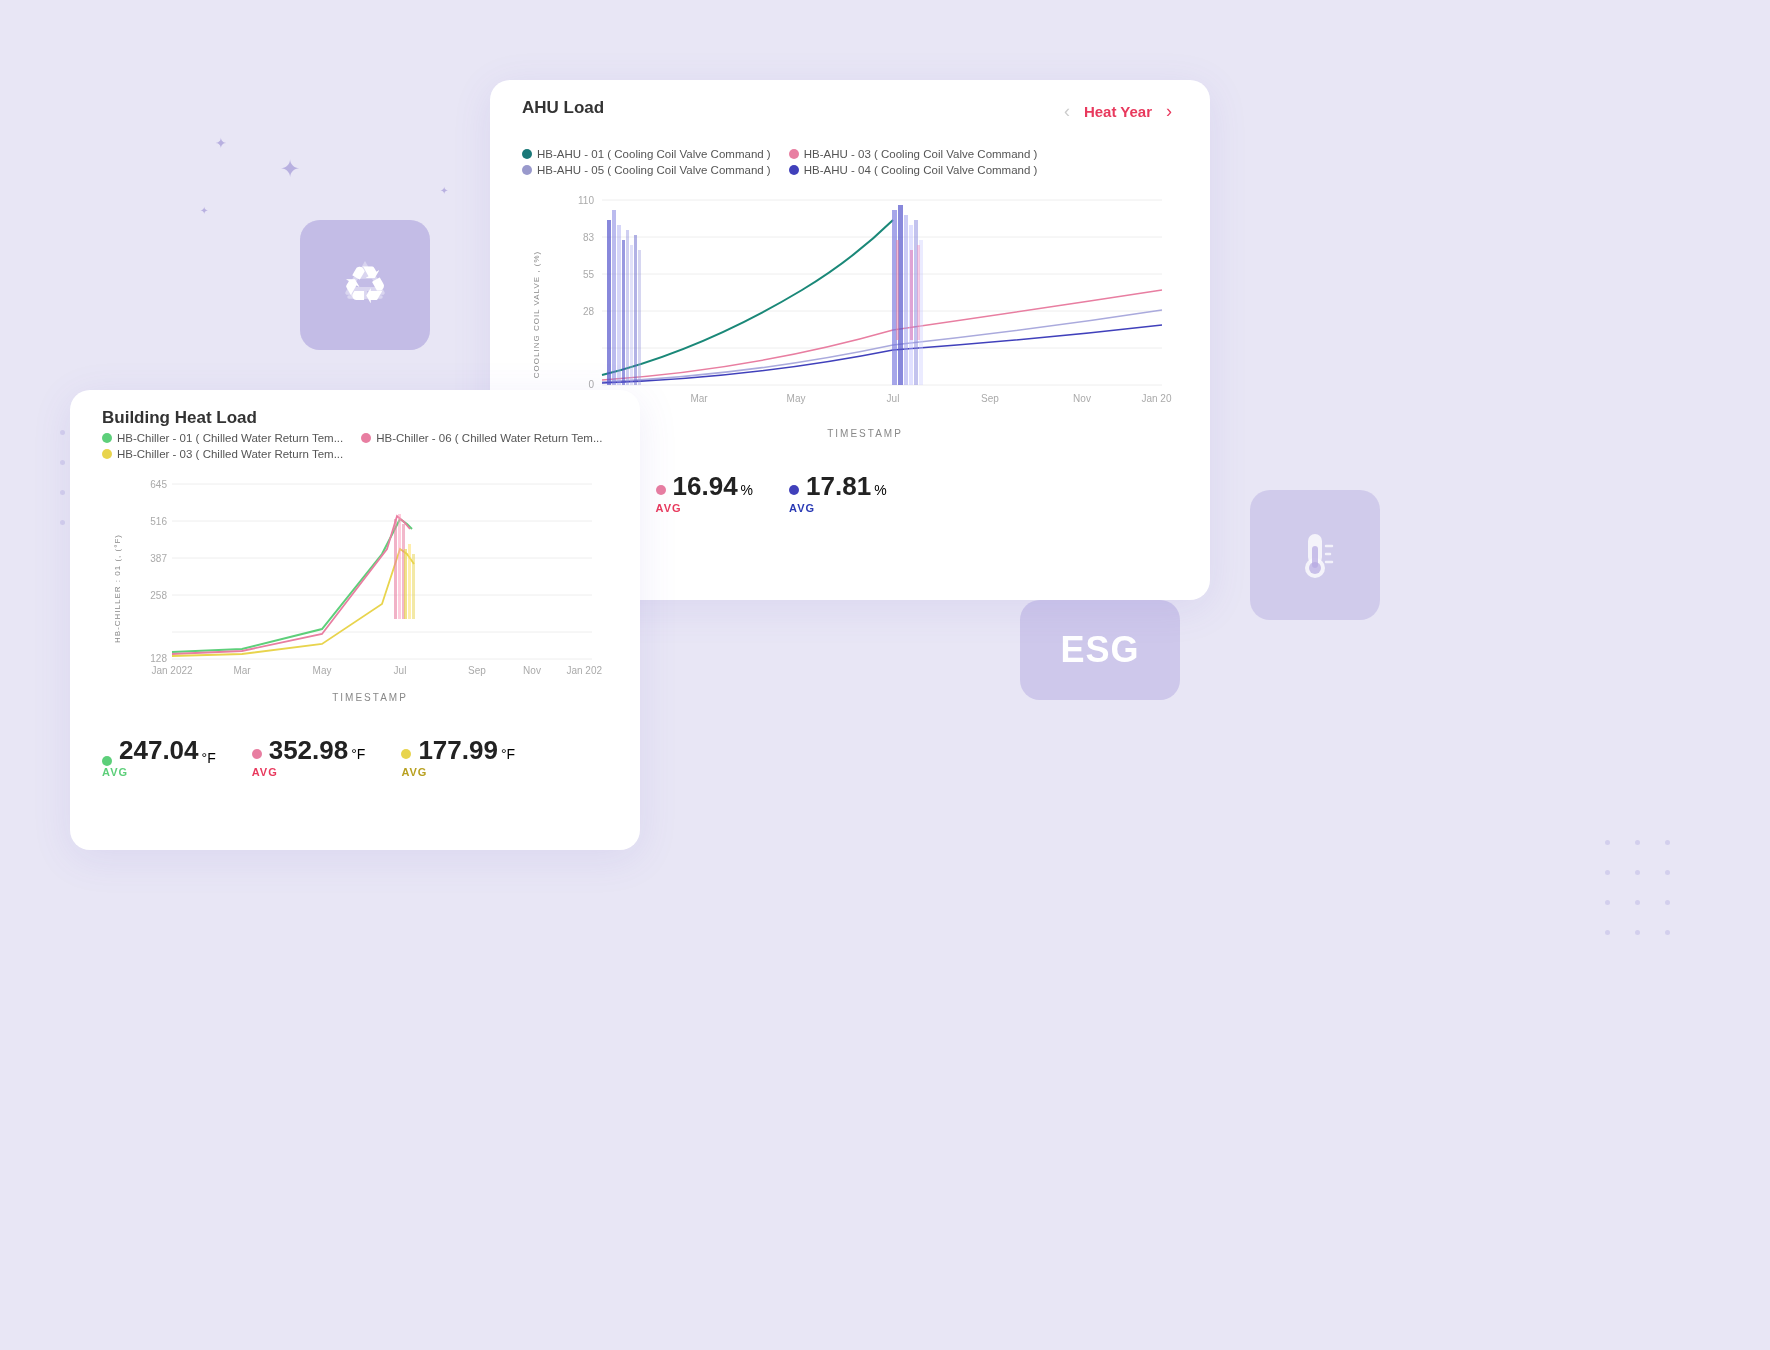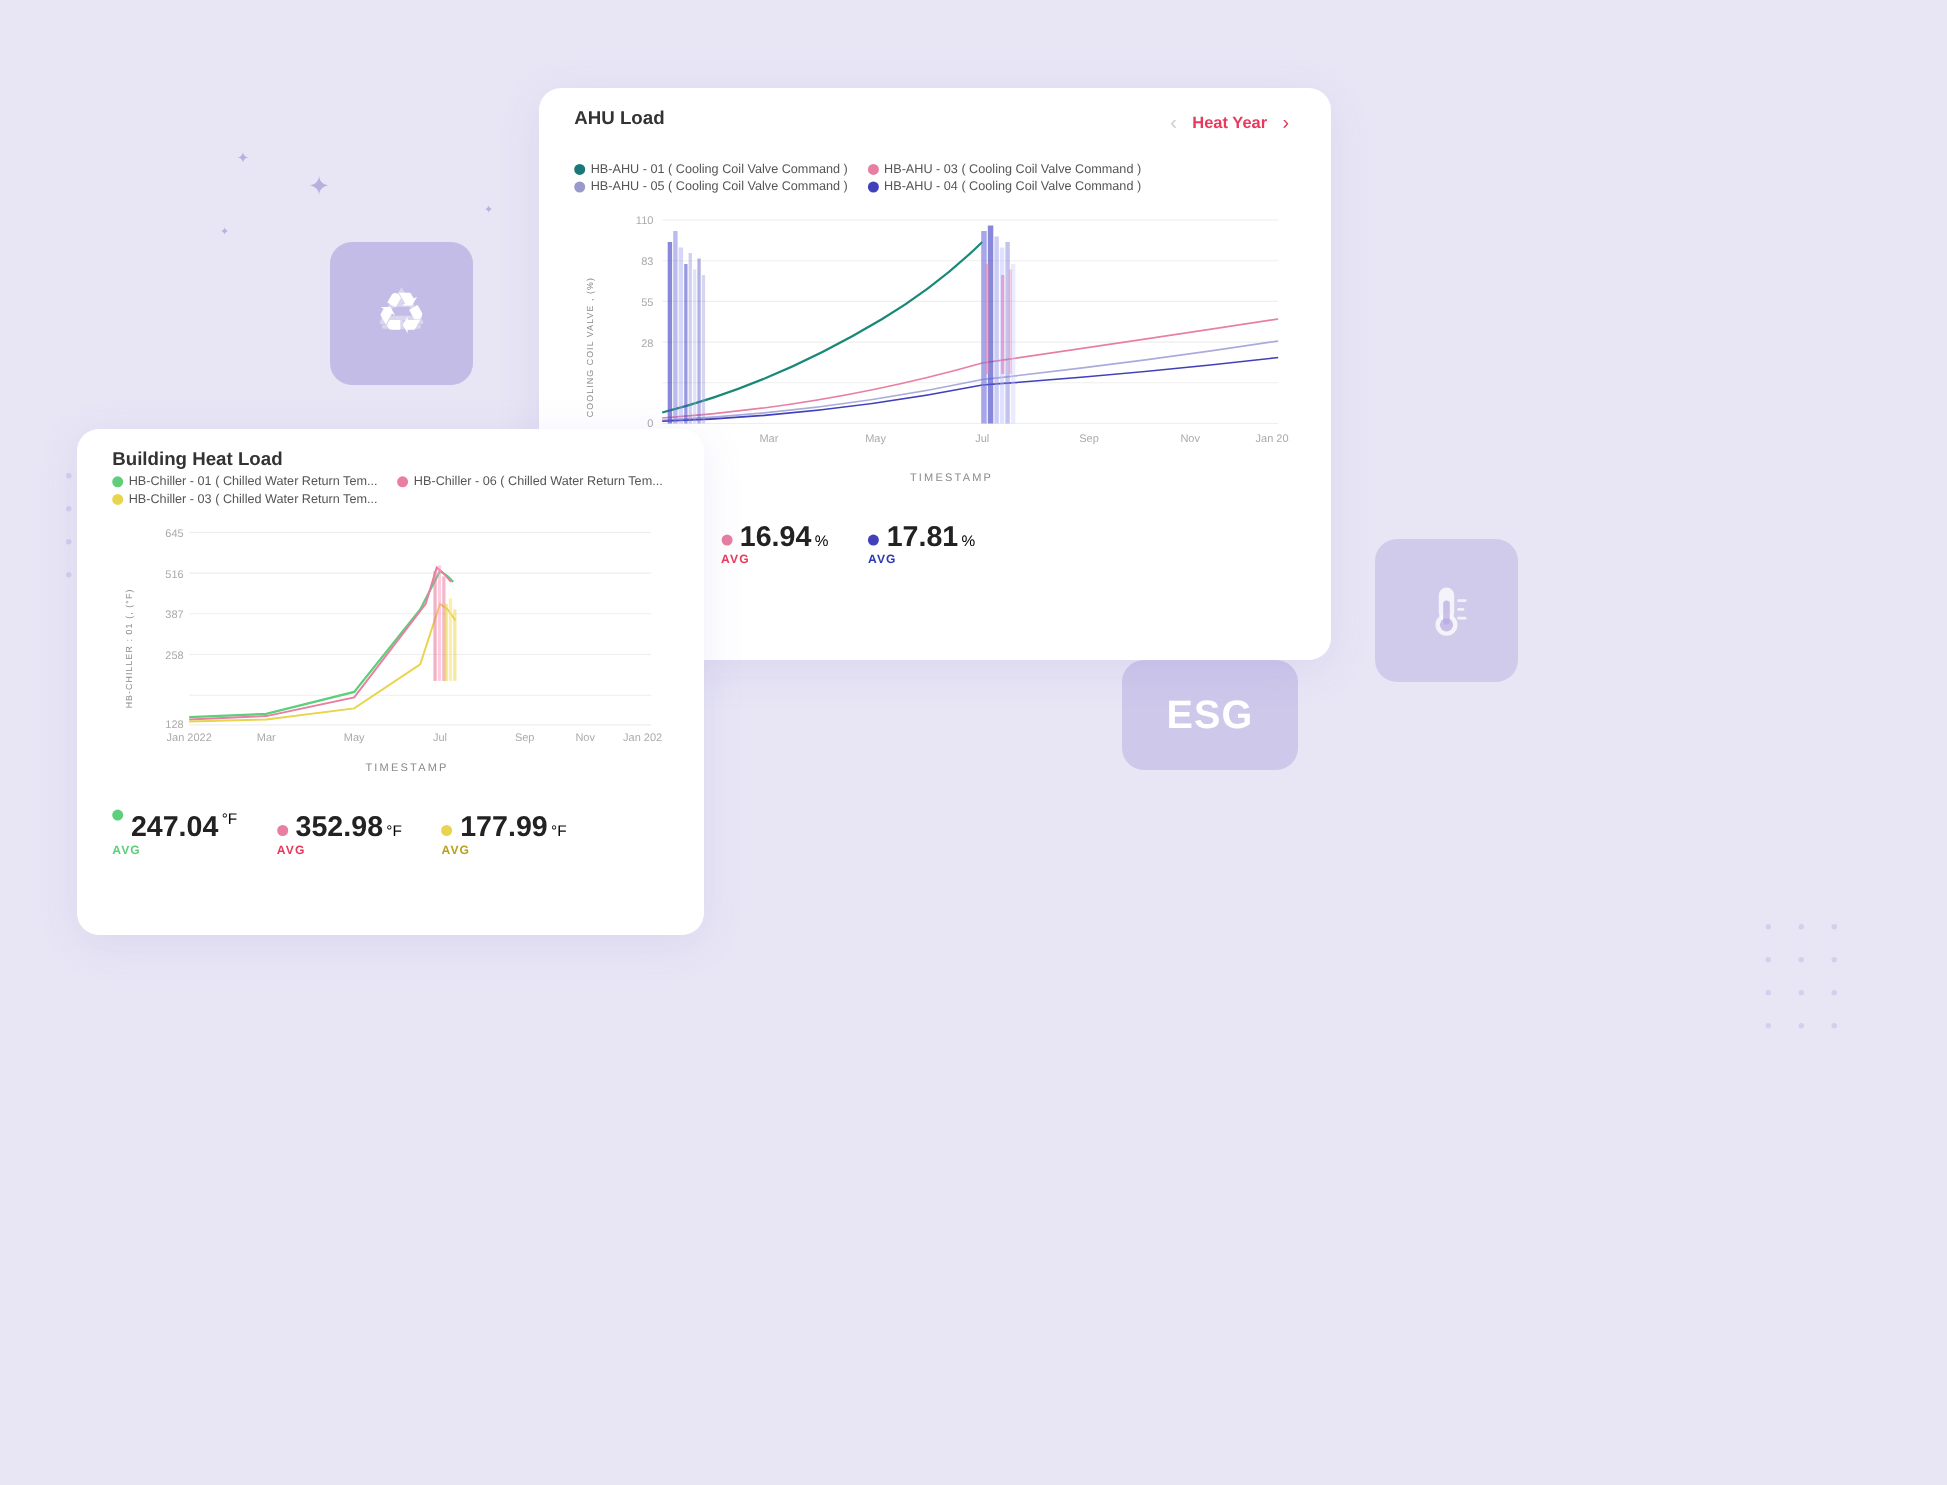--- a/index.html
+++ b/index.html
@@ -445,21 +445,21 @@
         <rect x="276" y="70" width="3" height="75" fill="#ffe066" opacity="0.55"></rect>
         <rect x="280" y="80" width="3" height="65" fill="#e8d44d" opacity="0.5"></rect>
       </svg>
       <div class="x-axis-label">TIMESTAMP</div>
     </div>
   </div>
 
   
   <div class="stats-row">
     <div class="stat-item">
-      <div style="display:flex; align-items:flex-start; gap:3px;">
+      <div style="display:flex; align-items:flex-end; gap:3px;">
         <span style="width:10px; height:10px; border-radius:50%; background:#5dcf7a; display:inline-block; margin-right:4px;"></span>
         <span class="stat-value">247.04</span>
         <span class="stat-unit">°F</span>
       </div>
       <div class="stat-label color-green">AVG</div>
     </div>
     <div class="stat-item">
       <div style="display:flex; align-items:baseline; gap:3px;">
         <span style="width:10px; height:10px; border-radius:50%; background:#e87ea1; display:inline-block; margin-right:4px;"></span>
         <span class="stat-value">352.98</span>

